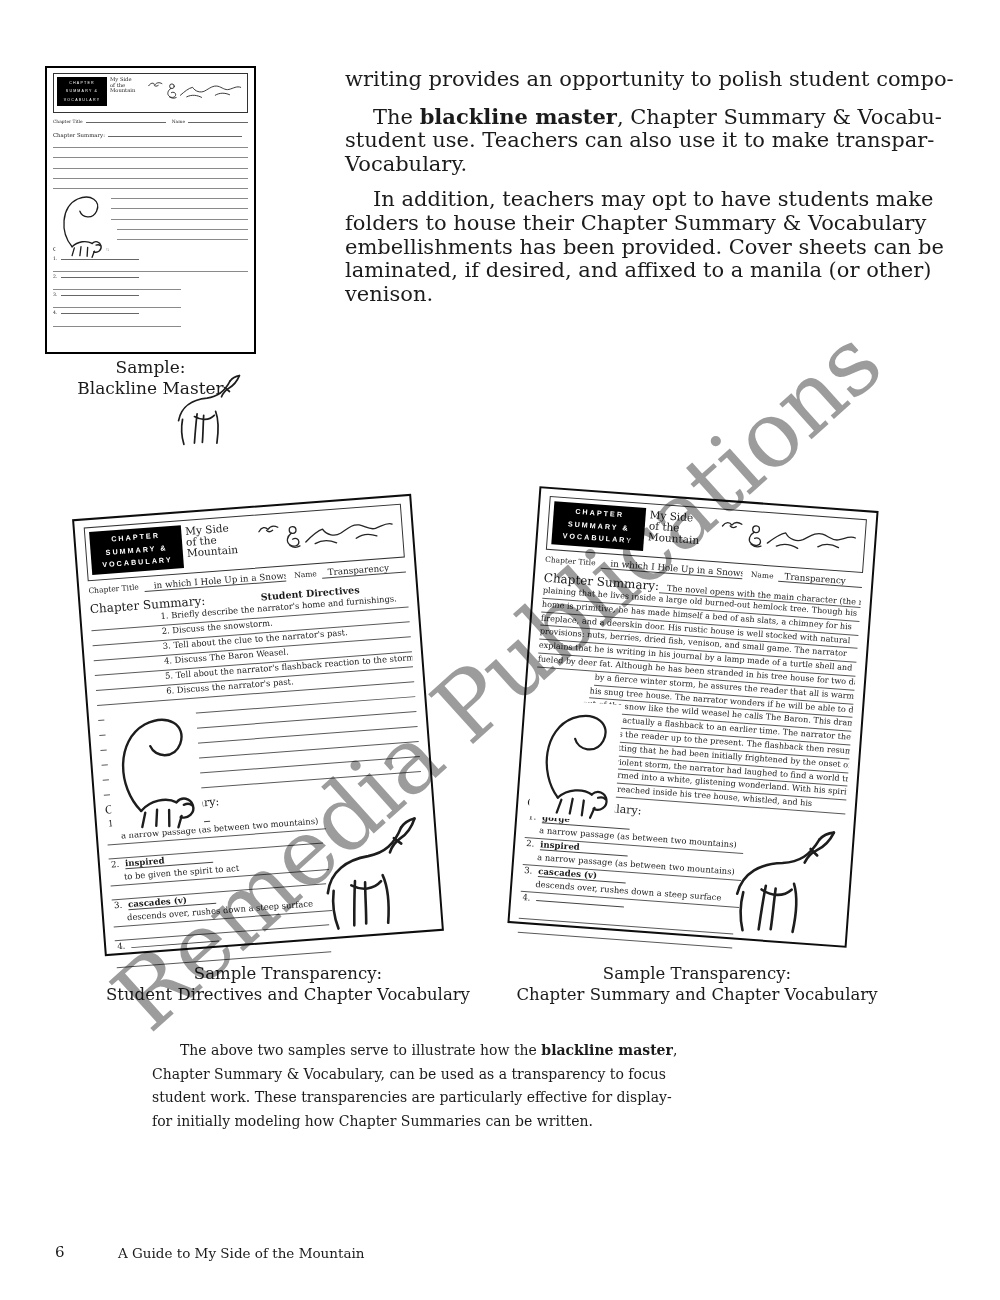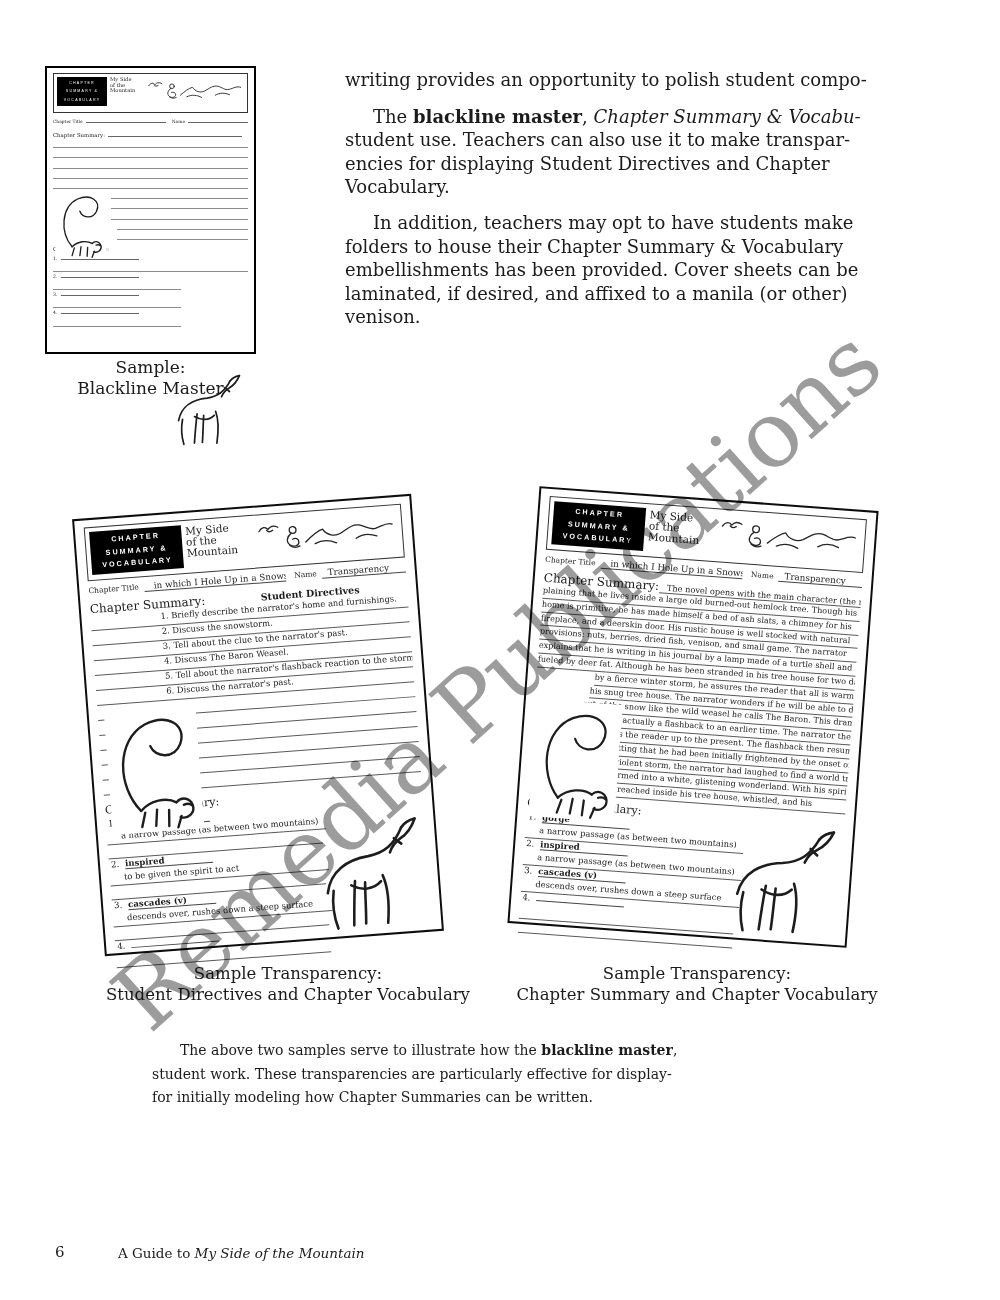--- a/index.html
+++ b/index.html
@@ -5,27 +5,27 @@
   html,body{margin:0;padding:0;}
   body{width:1000px;height:1300px;background:#ffffff;position:relative;overflow:hidden;
        font-family:"DejaVu Serif", serif;color:#1b1b1b;}
 
   
   .watermark{position:absolute;left:497px;top:680px;transform:translate(-50%,-50%) rotate(-42deg);
     font-family:"DejaVu Serif",serif;font-size:92px;white-space:nowrap;color:#9c9c9c;
     mix-blend-mode:multiply;z-index:40;letter-spacing:-1px;pointer-events:none;}
 
   
-  .intro{position:absolute;left:345px;top:68px;width:592px;font-size:18px;line-height:23.6px;}
+  .intro{position:absolute;left:345px;top:68px;width:592px;font-size:21px;line-height:23.6px;}
   .intro .ln{white-space:nowrap;}
   .p2{margin-top:13px;}
   .p3{margin-top:12px;}
   .indent{text-indent:28px;}
   .b{font-weight:bold;}
-  .i{font-style:italic;}
+  .i{}
 
   
   .closing{position:absolute;left:152px;top:1039px;width:716px;font-size:14px;line-height:23.6px;}
   .closing .ln{white-space:nowrap;}
 
   
   .caption{position:absolute;text-align:center;font-size:16.5px;line-height:20.5px;}
   #cap-thumb{left:18px;top:357px;width:265px;font-size:17px;}
   #cap-left{left:88px;top:964px;width:400px;}
   #cap-right{left:497px;top:964px;width:400px;}
@@ -203,21 +203,20 @@
   <div>Blackline Master</div>
 </div>
 
 <div class="intro">
   <div class="p1">
     <div class="ln">writing provides an opportunity to polish student compo-</div>
   </div>
   <div class="p2">
     <div class="ln indent"><span>The </span><span class="b">blackline master</span><span>, </span><span class="i">Chapter Summary &amp; Vocabu-</span></div>
     <div class="ln">student use.  Teachers can also use it to make transpar-</div>
-    <div class="ln">encies for displaying Student Directives and Chapter</div>
     <div class="ln">Vocabulary.</div>
   </div>
   <div class="p3">
     <div class="ln indent">In addition, teachers may opt to have students make</div>
     <div class="ln">folders to house their Chapter Summary &amp; Vocabulary</div>
     <div class="ln">embellishments has been provided.  Cover sheets can be</div>
     <div class="ln">laminated, if desired, and affixed to a manila (or other)</div>
     <div class="ln">venison.</div>
   </div>
 </div>
@@ -373,20 +372,21 @@
   <div>Sample Transparency:</div>
   <div>Student Directives and Chapter Vocabulary</div>
 </div>
 <div class="caption" id="cap-right">
   <div>Sample Transparency:</div>
   <div>Chapter Summary and Chapter Vocabulary</div>
 </div>
 
 <div class="closing">
   <div class="ln indent"><span>The above two samples serve to illustrate how the </span><span class="b">blackline master</span><span>,</span></div>
+  <div class="ln"><span class="i">Chapter Summary &amp; Vocabulary</span><span>, can be used as a transparency to focus</span></div>
   <div class="ln">student work.  These transparencies are particularly effective for display-</div>
   <div class="ln">for initially modeling how Chapter Summaries can be written.</div>
 </div>
 
 <div class="footer">
   <span class="pnum">6</span>
   <span class="ftext"><span>A Guide to </span><span class="i">My Side of the Mountain</span></span>
 </div>
 
 </body></html>

